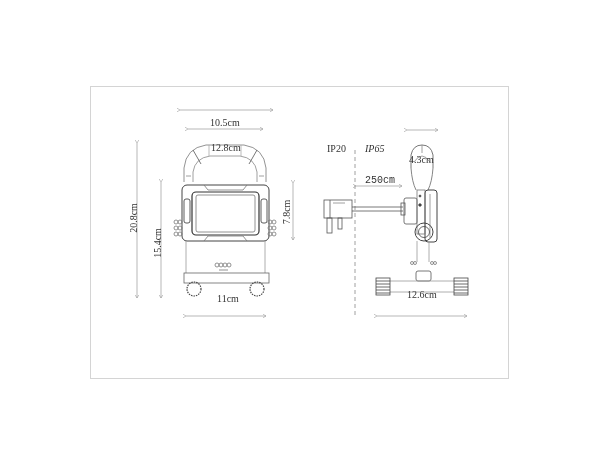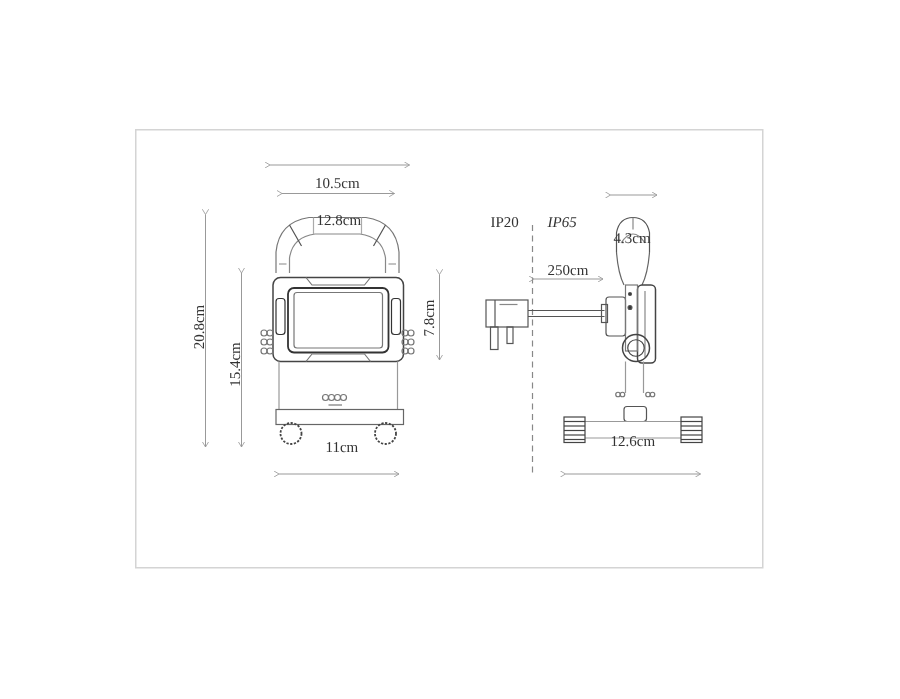--- a/index.html
+++ b/index.html
@@ -156,14 +156,14 @@
 <div class="lbl" style="left:211px;top:99px;margin-top:44px;">12.8cm</div>
 <div class="lbl" style="left:210px;top:118px;">10.5cm</div>
 <div class="vlbl" style="left:114px;top:213px;width:40px;text-align:center;">20.8cm</div>
 <div class="vlbl" style="left:138px;top:238px;width:40px;text-align:center;">15.4cm</div>
 <div class="vlbl" style="left:269px;top:207px;width:36px;text-align:center;">7.8cm</div>
 <div class="lbl" style="left:217px;top:294px;">11cm</div>
 
 <div class="lbl" style="left:409px;top:119px;margin-top:36px;">4.3cm</div>
 <div class="lbl" style="left:327px;top:144px;">IP20</div>
 <div class="lbl" style="left:365px;top:144px;font-style:italic;">IP65</div>
-<div class="lbl" style="left:365px;top:176px;">250cm</div>
+<div class="lbl" style="left:365px;top:176px;font-family:Liberation Mono, monospace;">250cm</div>
 <div class="lbl" style="left:407px;top:290px;">12.6cm</div>
 
 </body></html>

